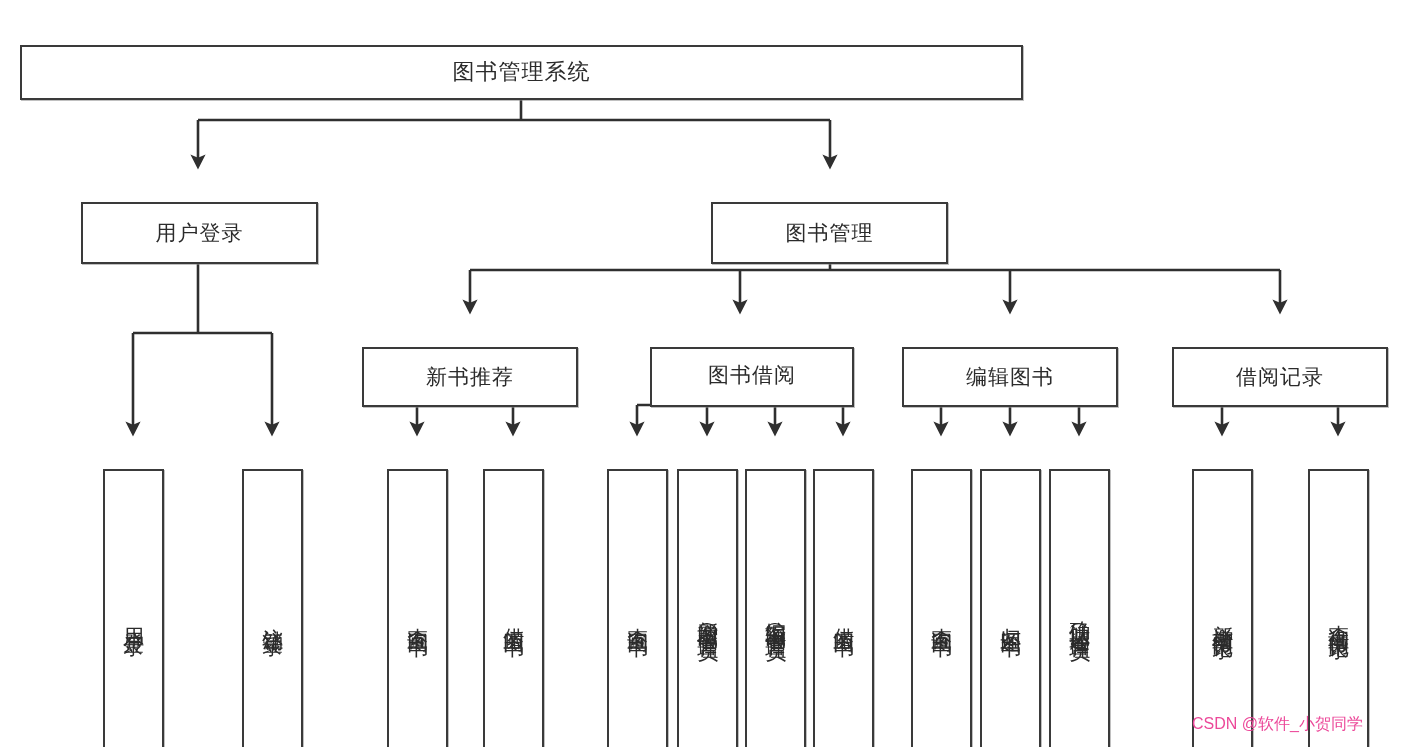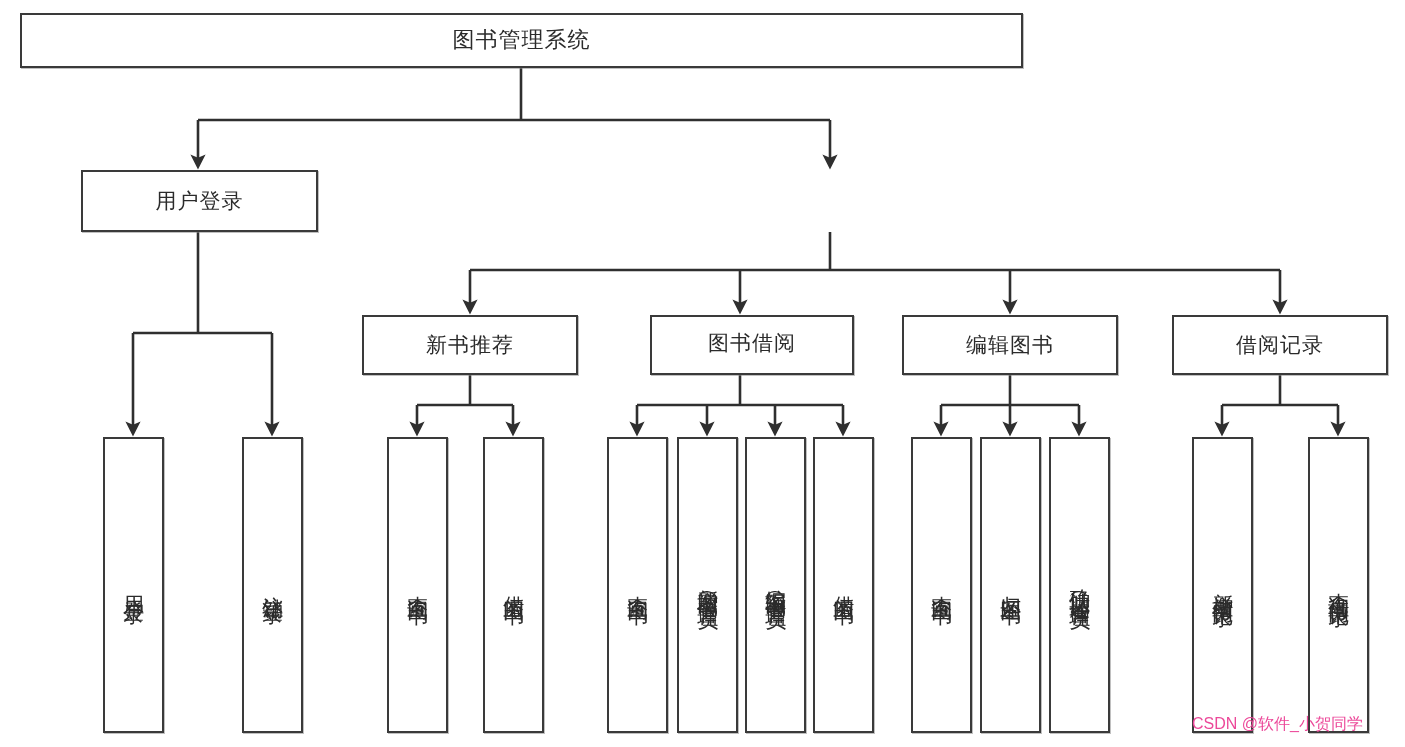--- a/index.html
+++ b/index.html
@@ -29,20 +29,21 @@
   .node {
     position: absolute;
     box-sizing: border-box;
     background: #ffffff;
     border: 2px solid #3a3a3a;
     display: flex;
     align-items: center;
     justify-content: center;
     color: #2b2b2b;
     box-shadow: 1px 1px 0 rgba(140,140,140,0.55);
+    margin-top: 32px;
   }
   .node-label {
     display: block;
     text-align: center;
     letter-spacing: 1px;
     color: #2b2b2b;
   }
   
   .node.horiz .node-label {
     font-size: 21px;
@@ -134,20 +135,23 @@
     </g>
   </svg>
 
   <div class="node horiz root" style="left:20px; top:13px; width:1003px; height:55px;">
     <span class="node-label">图书管理系统</span>
   </div>
 
   <div class="node horiz" style="left:81px; top:170px; width:237px; height:62px;">
     <span class="node-label">用户登录</span>
   </div>
+  <div class="node horiz" style="left:711px; top:170px; width:237px; height:62px;">
+    <span class="node-label">图书管理</span>
+  </div>
 
   <div class="node horiz" style="left:362px; top:315px; width:216px; height:60px;">
     <span class="node-label">新书推荐</span>
   </div>
   <div class="node horiz" style="left:650px; top:315px; width:204px; height:60px;font-family:Liberation Mono, monospace;">
     <span class="node-label">图书借阅</span>
   </div>
   <div class="node horiz" style="left:902px; top:315px; width:216px; height:60px;">
     <span class="node-label">编辑图书</span>
   </div>

